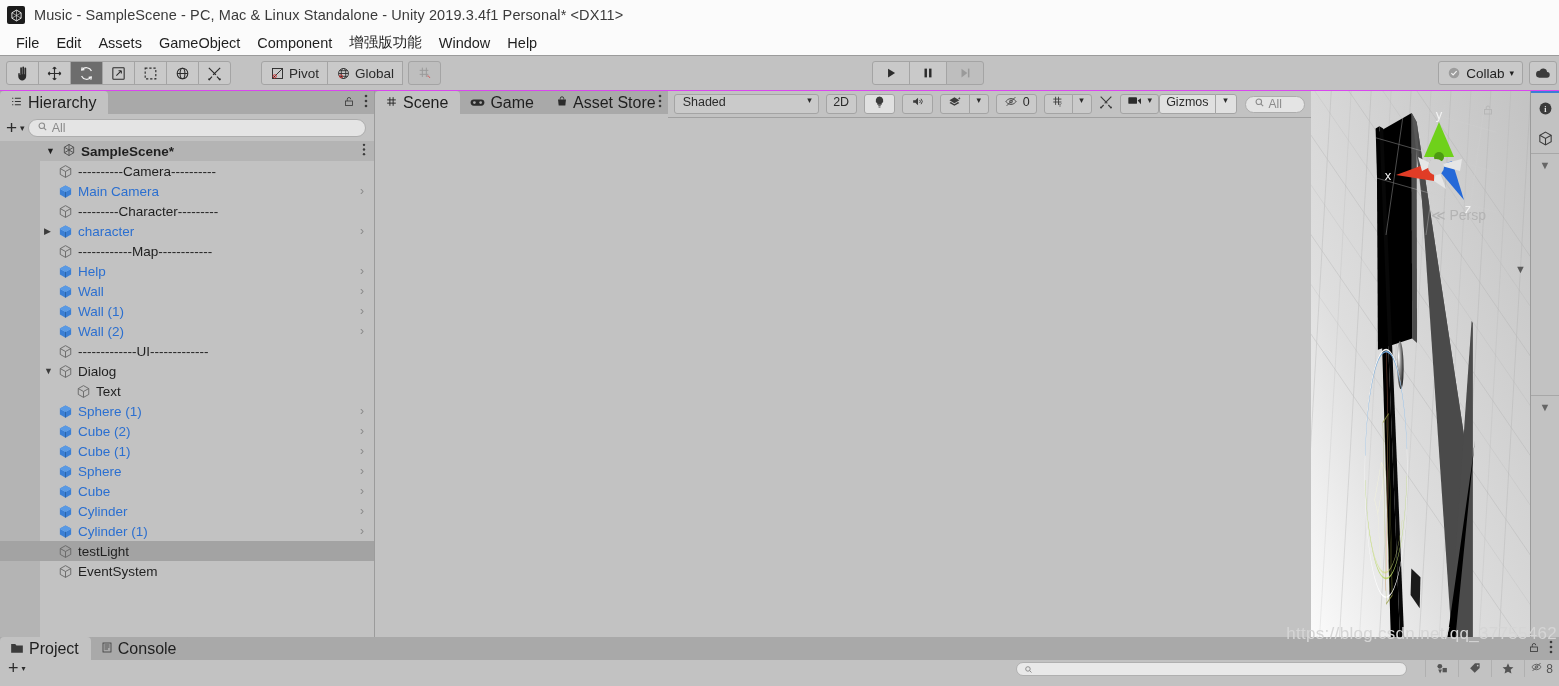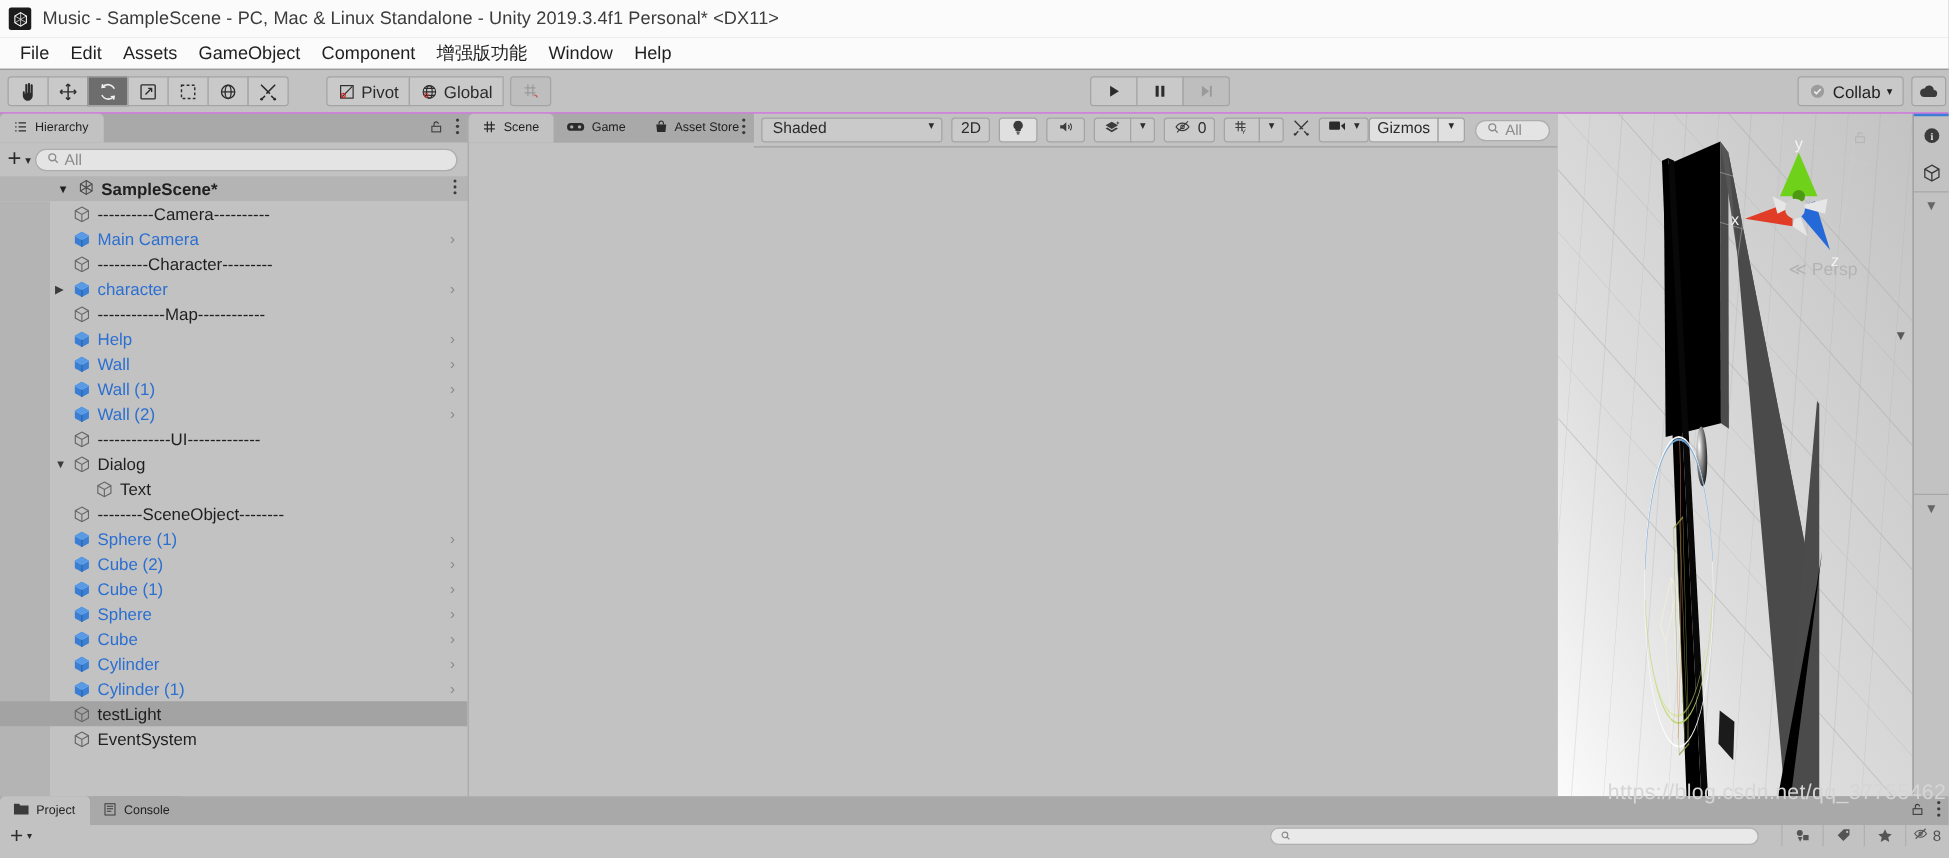--- a/index.html
+++ b/index.html
@@ -69,21 +69,21 @@
 
   
   .workspace { display: flex; height: 546px; }
 
   
   .hierarchy { width: 375px; background: #c2c2c2; display: flex; flex-direction: column;
                border-right: 1px solid #9b9b9b; position: relative; }
   .panel-tabs { height: 23px; background: #a9a9a9; display: flex; align-items: flex-end; position: relative; }
   .ptab {
     height: 23px; display: flex; align-items: center; gap: 5px; padding: 0 12px 0 10px;
-    font-size: 10px; color: #1f1f1f; background: #a9a9a9; cursor: default;
+    font-size: 16px; color: #1f1f1f; background: #a9a9a9; cursor: default;
     border-top-left-radius: 4px; border-top-right-radius: 4px;
   }
   .ptab.active { background: #c2c2c2; }
   .tab-tools { position: absolute; right: 6px; top: 3px; display: flex; gap: 9px; align-items: center; }
   .searchrow { height: 27px; display: flex; align-items: center; gap: 3px; padding: 0 8px 0 6px; background: #c2c2c2; }
   .plus-btn { display: flex; align-items: center; gap: 3px; color: #2b2b2b; }
   .search-field {
     flex: 1; height: 18px; background: #e4e4e4; border: 1px solid #adadad; border-radius: 9px;
     display: flex; align-items: center; gap: 4px; padding: 0 8px; font-size: 12.5px; color: #8b8b8b;
   }
@@ -493,29 +493,20 @@
               <span class="lbl-dark">Dialog</span>
             </div>
             <div class="row indent2">
               <span style="display: flex; align-items: center;">
                 <svg class="icon-cube-gray" viewBox="0 0 24 24" fill="none" stroke="#666" stroke-width="1.45">
                   <path d="M12 2.6l8.4 4.7v9.4L12 21.4 3.6 16.7V7.3z"></path>
                   <path d="M3.6 7.3l8.4 4.7 8.4-4.7M12 12v9.4"></path>
                 </svg>
               </span>
               <span class="lbl-dark">Text</span>
-            </div>
-            <div class="row">
-              <span style="display: flex; align-items: center;">
-                <svg class="icon-cube-gray" viewBox="0 0 24 24" fill="none" stroke="#666" stroke-width="1.45">
-                  <path d="M12 2.6l8.4 4.7v9.4L12 21.4 3.6 16.7V7.3z"></path>
-                  <path d="M3.6 7.3l8.4 4.7 8.4-4.7M12 12v9.4"></path>
-                </svg>
-              </span>
-              <span class="lbl-dark">--------SceneObject--------</span>
             </div>
             <div class="row">
               <span style="display: flex; align-items: center;">
                 <svg class="icon-cube-blue" viewBox="0 0 24 24">
                   <path d="M12 2.2l9 5v9.6l-9 5-9-5V7.2z" fill="#3b7fd4"></path>
                   <path d="M3 7.2l9 5 9-5" fill="none" stroke="#7ab0ee" stroke-width="1.3"></path>
                   <path d="M12 12.2v9.6" stroke="#2a5f9e" stroke-width="1.3" fill="none"></path>
                   <path d="M12 2.2l9 5-9 5-9-5z" fill="#5a9ae4"></path>
                 </svg>
               </span>

